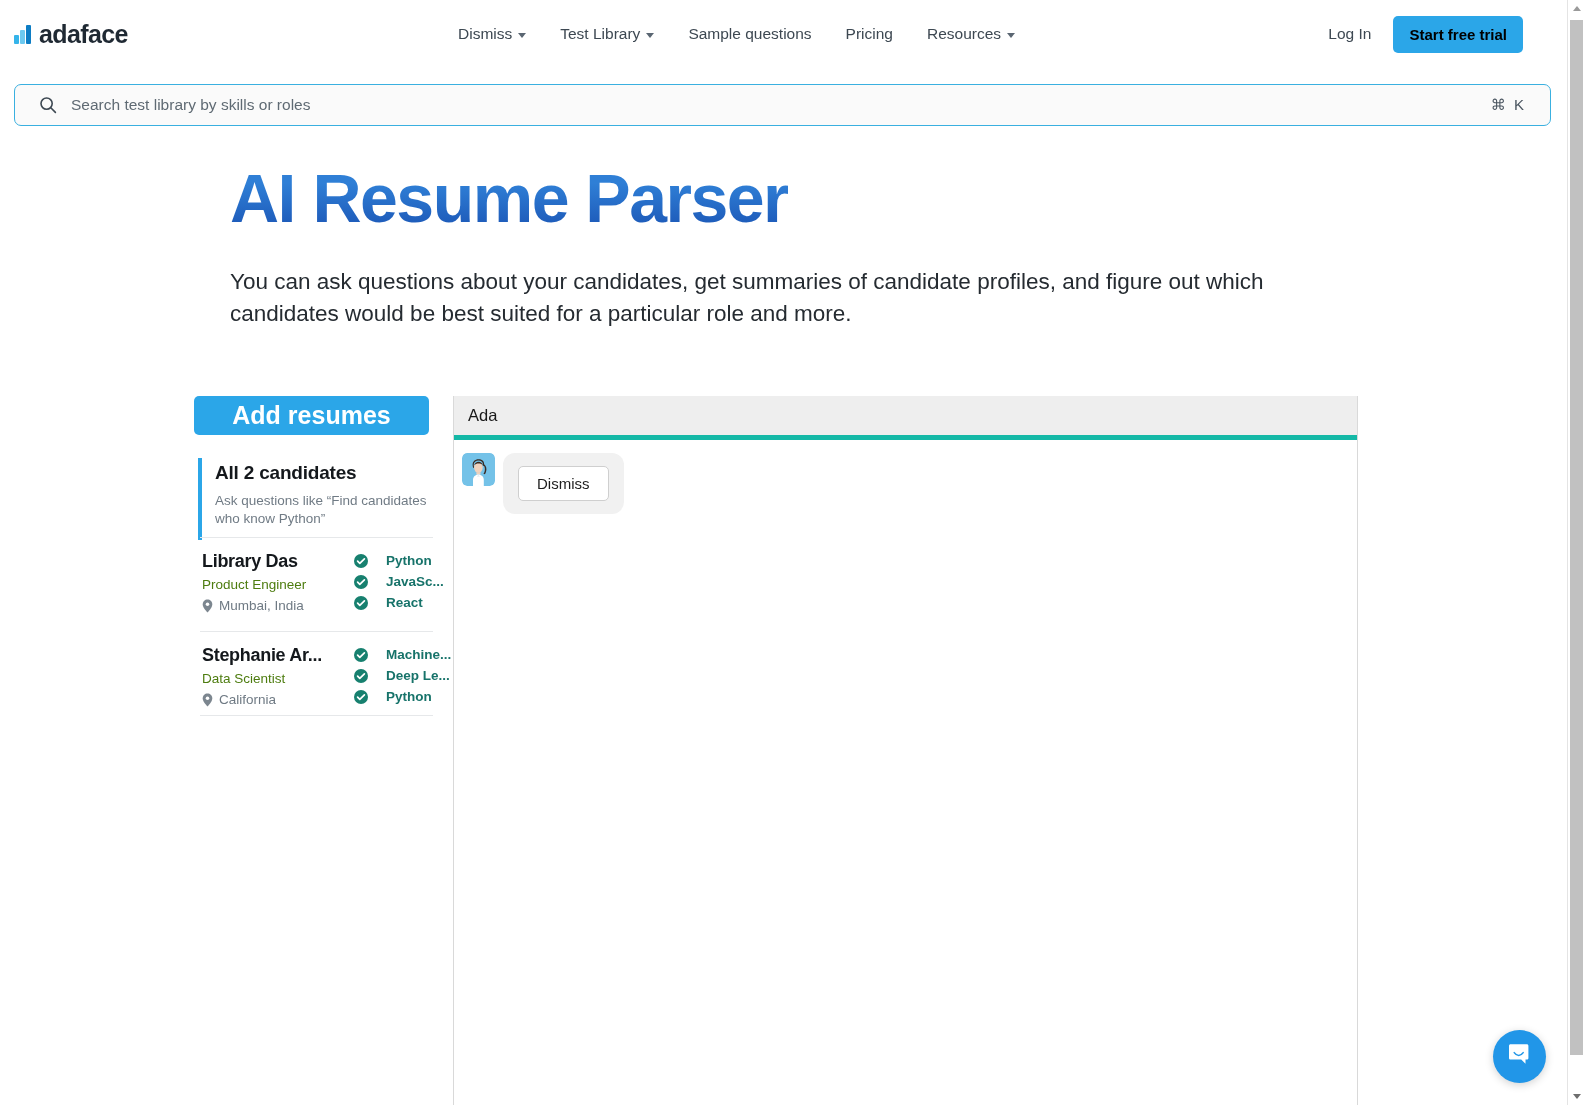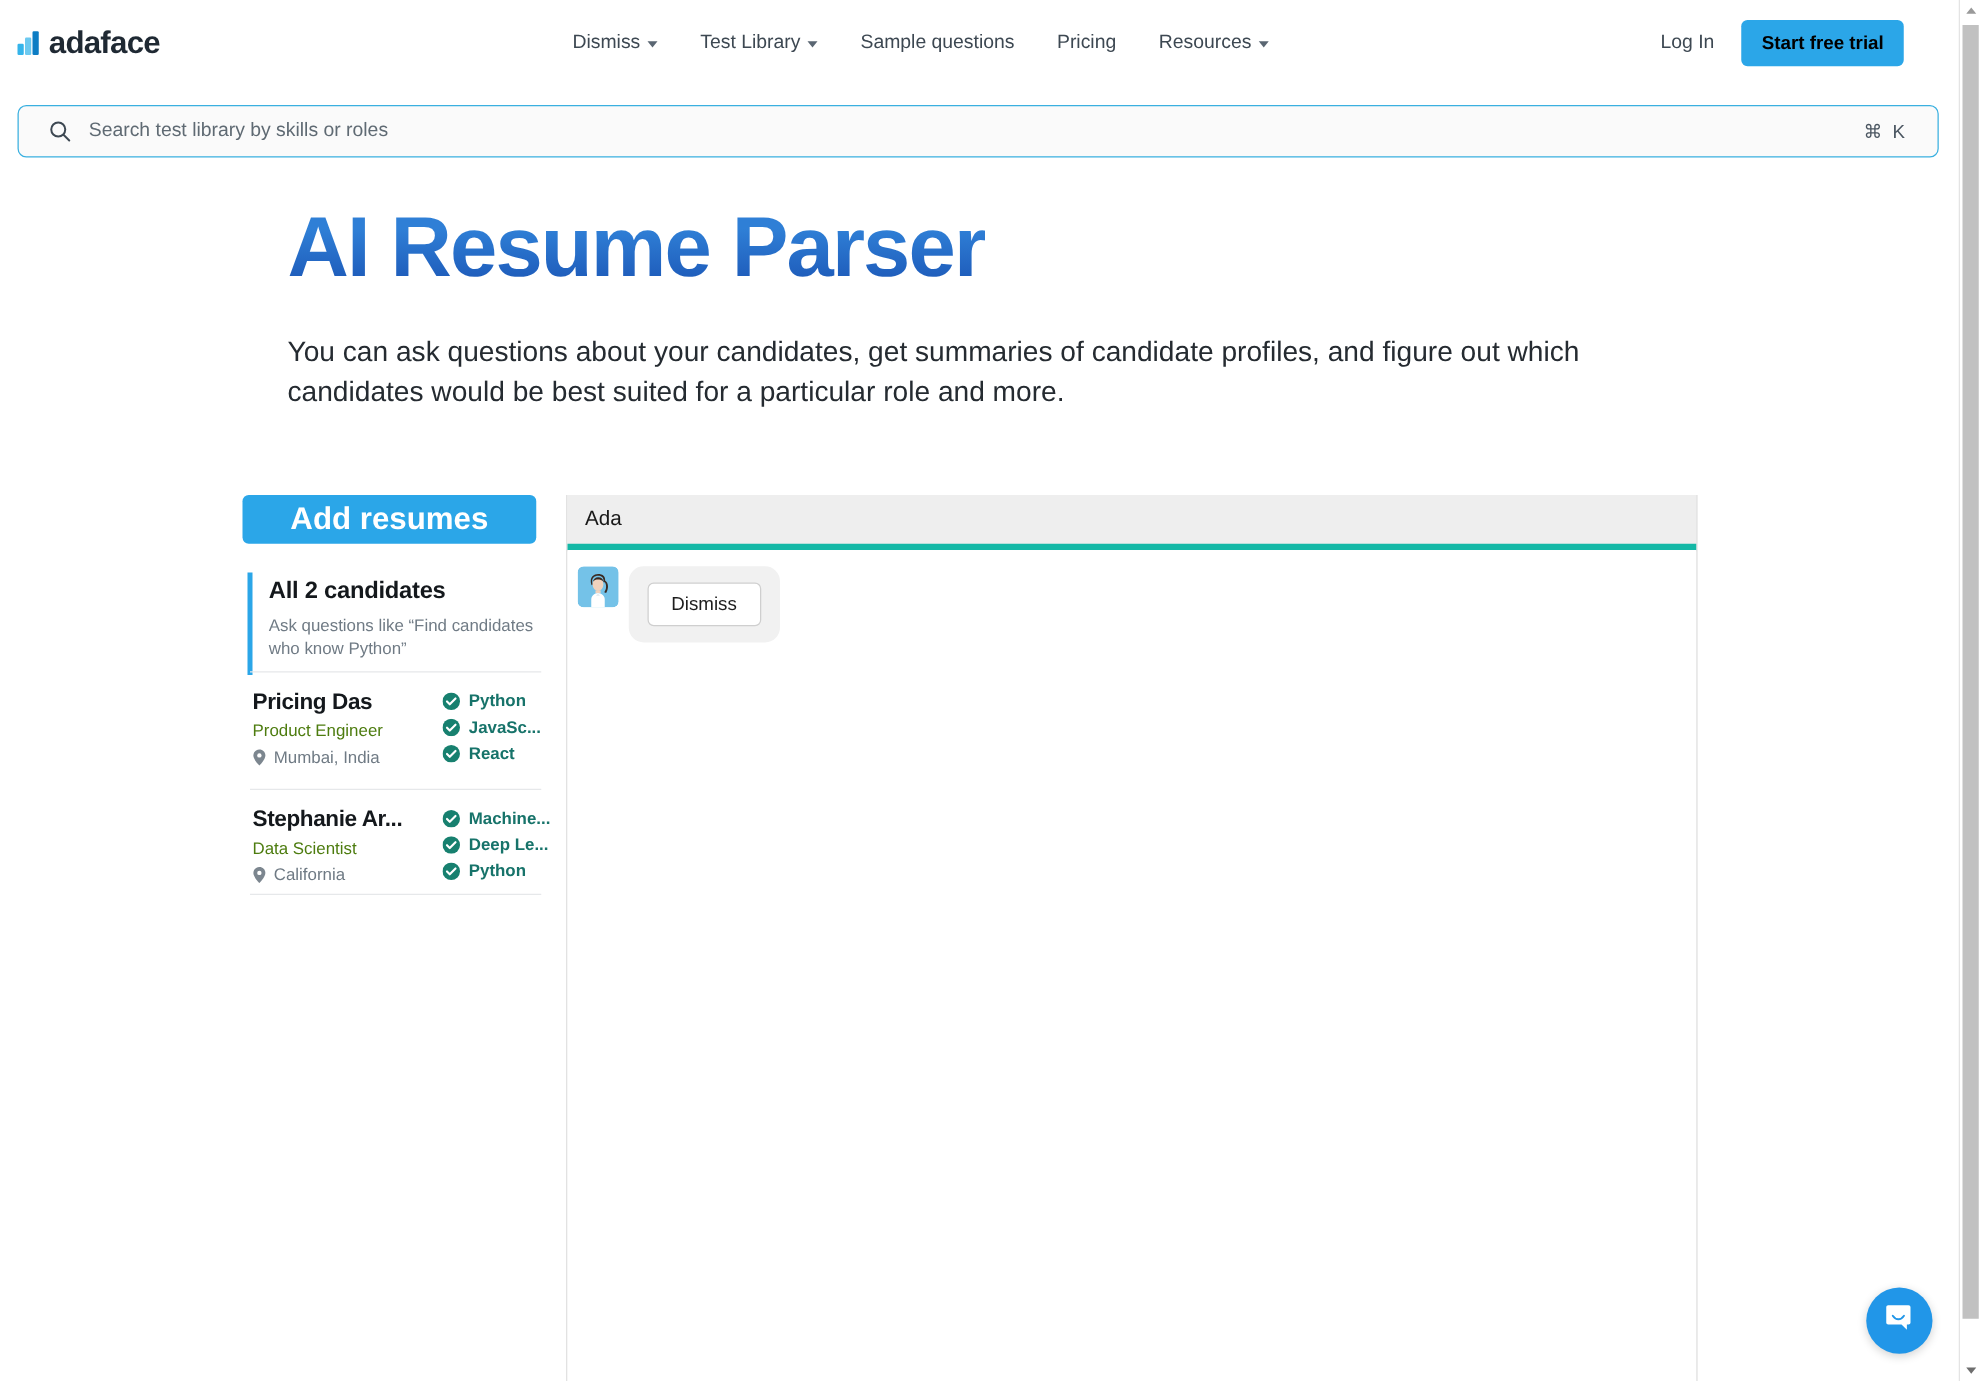--- a/index.html
+++ b/index.html
@@ -113,21 +113,21 @@
   .cand-divider { position: absolute; left: 6px; width: 233px; height: 1px; background: #e6e8ea; }
 
   .candidate { position: absolute; left: 8px; width: 232px; }
   .cand-left { position: absolute; left: 0; top: 0; width: 142px; }
   .cand-name { font-size: 18px; font-weight: 700; color: #14181c; letter-spacing: -0.3px; white-space: nowrap; }
   .cand-role { margin-top: 5px; font-size: 13.5px; color: #4d7c0f; }
   .cand-loc { margin-top: 6px; display: flex; align-items: center; gap: 6px; font-size: 13.5px; color: #6f7a84; }
   .pin-icon { flex: 0 0 auto; width: 11px; height: 14px; }
 
   .cand-skills { position: absolute; left: 152px; top: 2px; width: 86px; }
-  .skill-row { display: flex; align-items: center; gap: 7px; margin-bottom: 6px; }
+  .skill-row { display: flex; align-items: center; gap: 18px; margin-bottom: 6px; }
   .check-icon { flex: 0 0 auto; width: 14px; height: 14px; }
   .skill-label { font-size: 13.5px; font-weight: 700; color: #17736a; white-space: nowrap; }
 
   
   .chat-panel {
     position: absolute; left: 259px; top: 0; width: 905px; height: 709px;
     border-left: 1px solid #d9d9d9; border-right: 1px solid #d9d9d9;
     background: #ffffff;
   }
   .chat-header {
@@ -223,21 +223,21 @@
 
       <div class="all-candidates">
         <div class="all-candidates-title">All 2 candidates</div>
         <div class="all-candidates-hint">Ask questions like “Find candidates who know Python”</div>
       </div>
 
       <div class="cand-divider" style="top:141px;"></div>
 
       <div class="candidate" style="top:155px; height:74px;">
         <div class="cand-left">
-          <div class="cand-name">Pricing Das</div>
+          <div class="cand-name">Library Das</div>
           <div class="cand-role">Product Engineer</div>
           <div class="cand-loc">
             <span class="pin-icon">
               <svg width="11" height="14" viewBox="0 0 11 14" fill="none">
                 <path d="M5.5 0.6C2.8 0.6 0.7 2.7 0.7 5.4C0.7 8.7 5.5 13.4 5.5 13.4C5.5 13.4 10.3 8.7 10.3 5.4C10.3 2.7 8.2 0.6 5.5 0.6Z" fill="#7c868f"></path>
                 <circle cx="5.5" cy="5.3" r="1.75" fill="#ffffff"></circle>
               </svg>
             </span>
             <span>Mumbai, India</span>
           </div>

